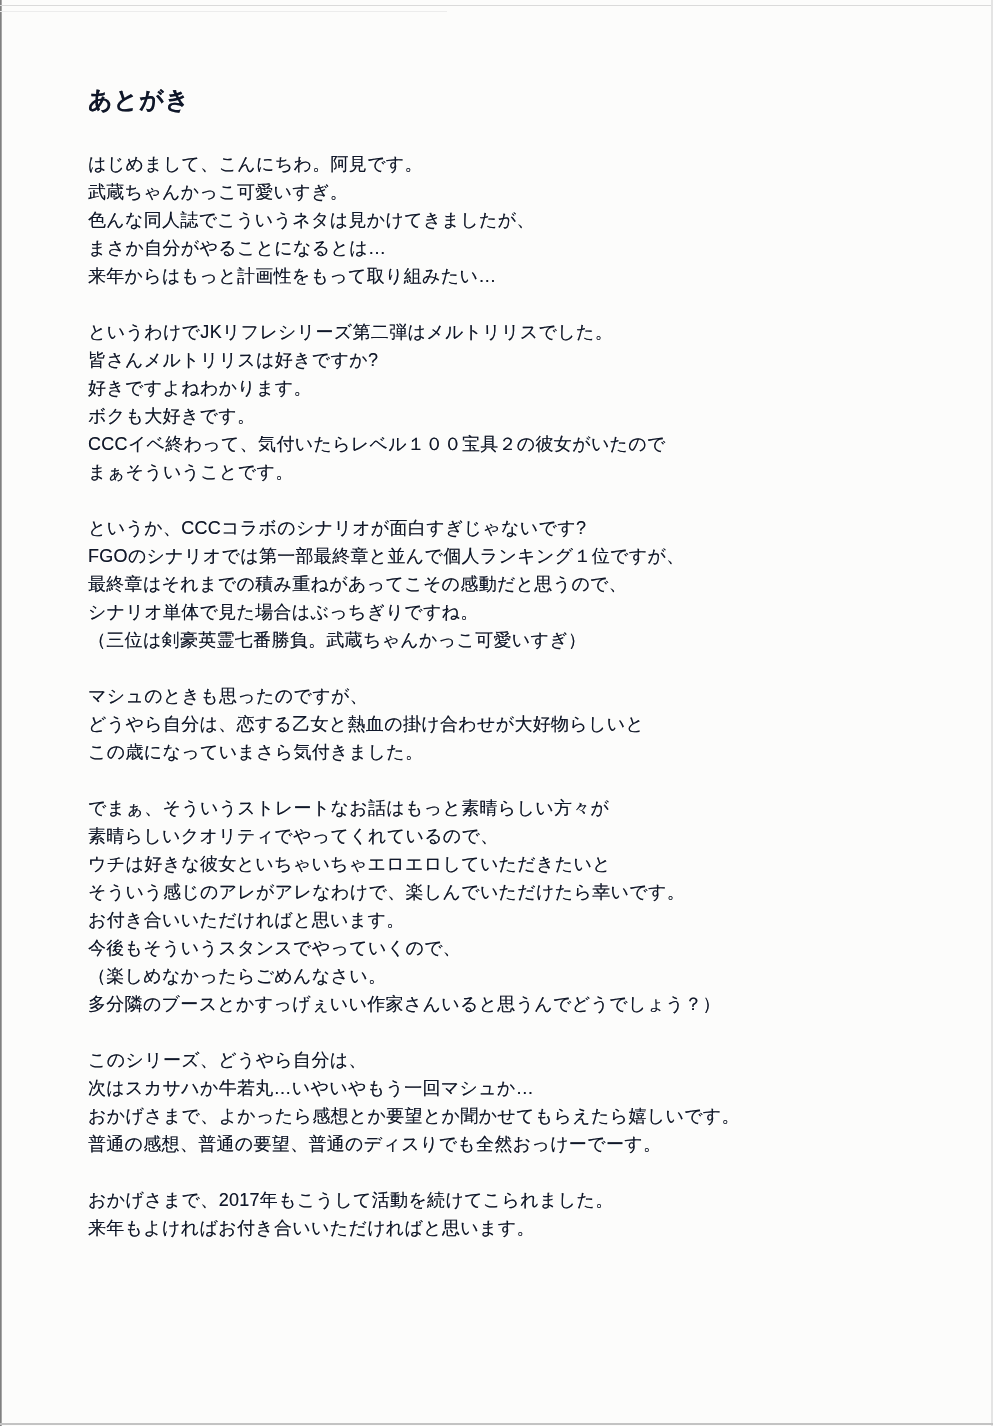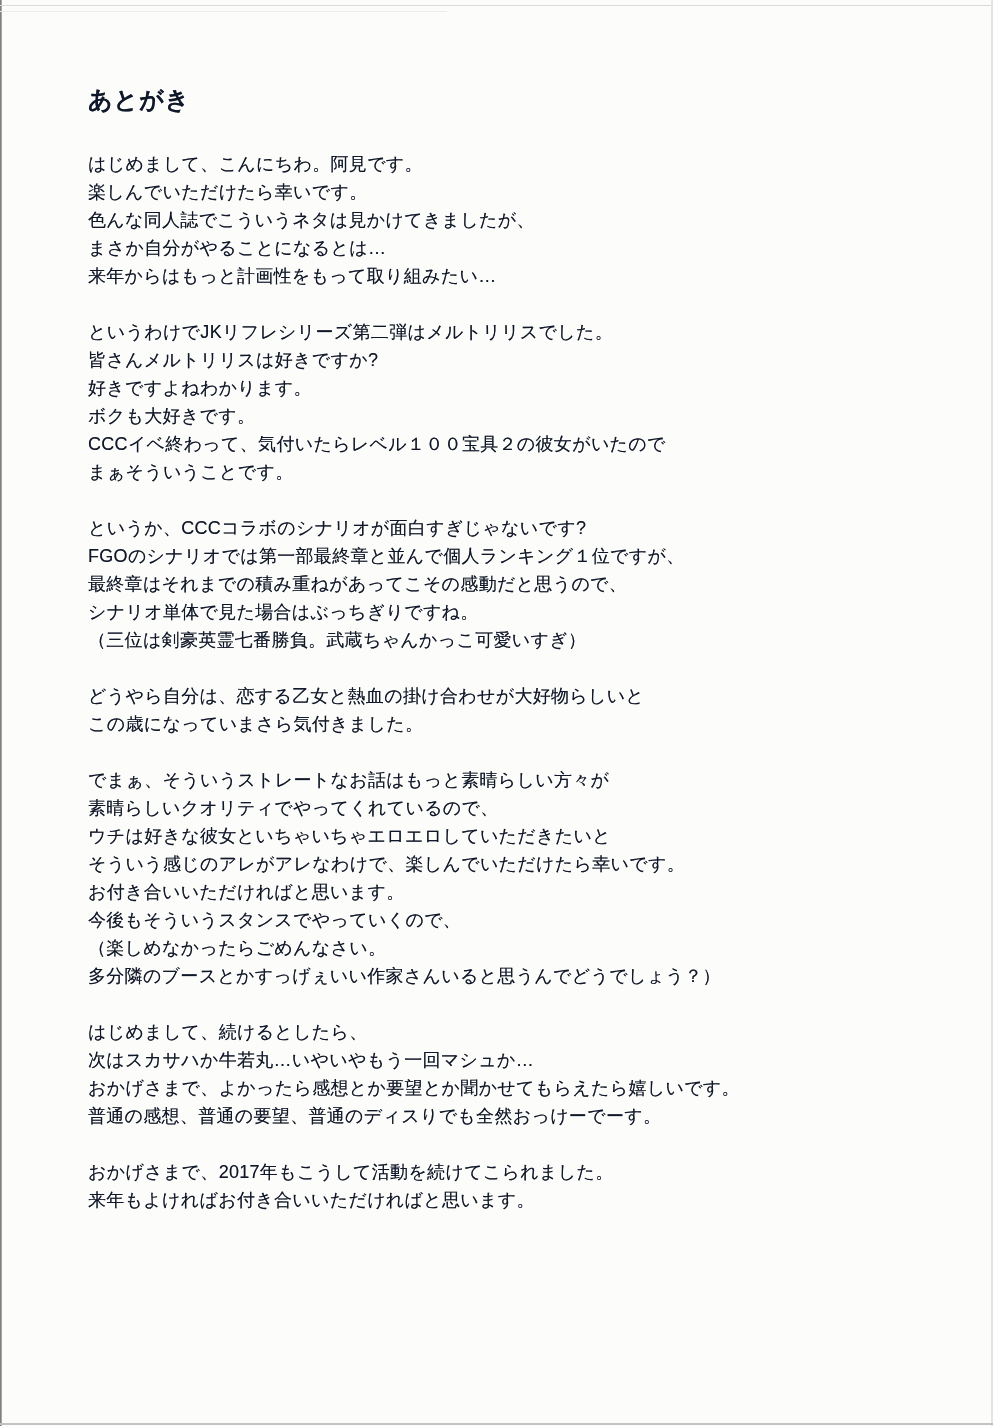--- a/index.html
+++ b/index.html
@@ -73,56 +73,57 @@
   <div class="edge-top"></div>
   <div class="edge-top2"></div>
   <div class="edge-right"></div>
   <div class="edge-bottom"></div>
 
   <div class="content">
     <h1 class="heading">あとがき</h1>
     <div id="paragraphs">
         <div class="para">
           <div class="line">はじめまして、こんにちわ。阿見です。</div>
-          <div class="line">楽しんでいただけたら幸いです。</div>
+          <div class="line">武蔵ちゃんかっこ可愛いすぎ。</div>
           <div class="line">色んな同人誌でこういうネタは見かけてきましたが、</div>
           <div class="line">まさか自分がやることになるとは…</div>
           <div class="line">来年からはもっと計画性をもって取り組みたい…</div>
         </div>
         <div class="para">
           <div class="line">というわけでJKリフレシリーズ第二弾はメルトリリスでした。</div>
           <div class="line">皆さんメルトリリスは好きですか?</div>
           <div class="line">好きですよねわかります。</div>
           <div class="line">ボクも大好きです。</div>
           <div class="line">CCCイベ終わって、気付いたらレベル１００宝具２の彼女がいたので</div>
           <div class="line">まぁそういうことです。</div>
         </div>
         <div class="para">
           <div class="line">というか、CCCコラボのシナリオが面白すぎじゃないです?</div>
           <div class="line">FGOのシナリオでは第一部最終章と並んで個人ランキング１位ですが、</div>
           <div class="line">最終章はそれまでの積み重ねがあってこその感動だと思うので、</div>
           <div class="line">シナリオ単体で見た場合はぶっちぎりですね。</div>
           <div class="line">（三位は剣豪英霊七番勝負。武蔵ちゃんかっこ可愛いすぎ）</div>
         </div>
         <div class="para">
+          <div class="line">マシュのときも思ったのですが、</div>
           <div class="line">どうやら自分は、恋する乙女と熱血の掛け合わせが大好物らしいと</div>
           <div class="line">この歳になっていまさら気付きました。</div>
         </div>
         <div class="para">
           <div class="line">でまぁ、そういうストレートなお話はもっと素晴らしい方々が</div>
           <div class="line">素晴らしいクオリティでやってくれているので、</div>
           <div class="line">ウチは好きな彼女といちゃいちゃエロエロしていただきたいと</div>
           <div class="line">そういう感じのアレがアレなわけで、楽しんでいただけたら幸いです。</div>
           <div class="line">お付き合いいただければと思います。</div>
           <div class="line">今後もそういうスタンスでやっていくので、</div>
           <div class="line">（楽しめなかったらごめんなさい。</div>
           <div class="line">多分隣のブースとかすっげぇいい作家さんいると思うんでどうでしょう？）</div>
         </div>
         <div class="para">
-          <div class="line">はじめまして、続けるとしたら、</div>
+          <div class="line">このシリーズ、どうやら自分は、</div>
           <div class="line">次はスカサハか牛若丸…いやいやもう一回マシュか…</div>
           <div class="line">おかげさまで、よかったら感想とか要望とか聞かせてもらえたら嬉しいです。</div>
           <div class="line">普通の感想、普通の要望、普通のディスりでも全然おっけーでーす。</div>
         </div>
         <div class="para">
           <div class="line">おかげさまで、2017年もこうして活動を続けてこられました。</div>
           <div class="line">来年もよければお付き合いいただければと思います。</div>
         </div>
       </div>
   </div>

